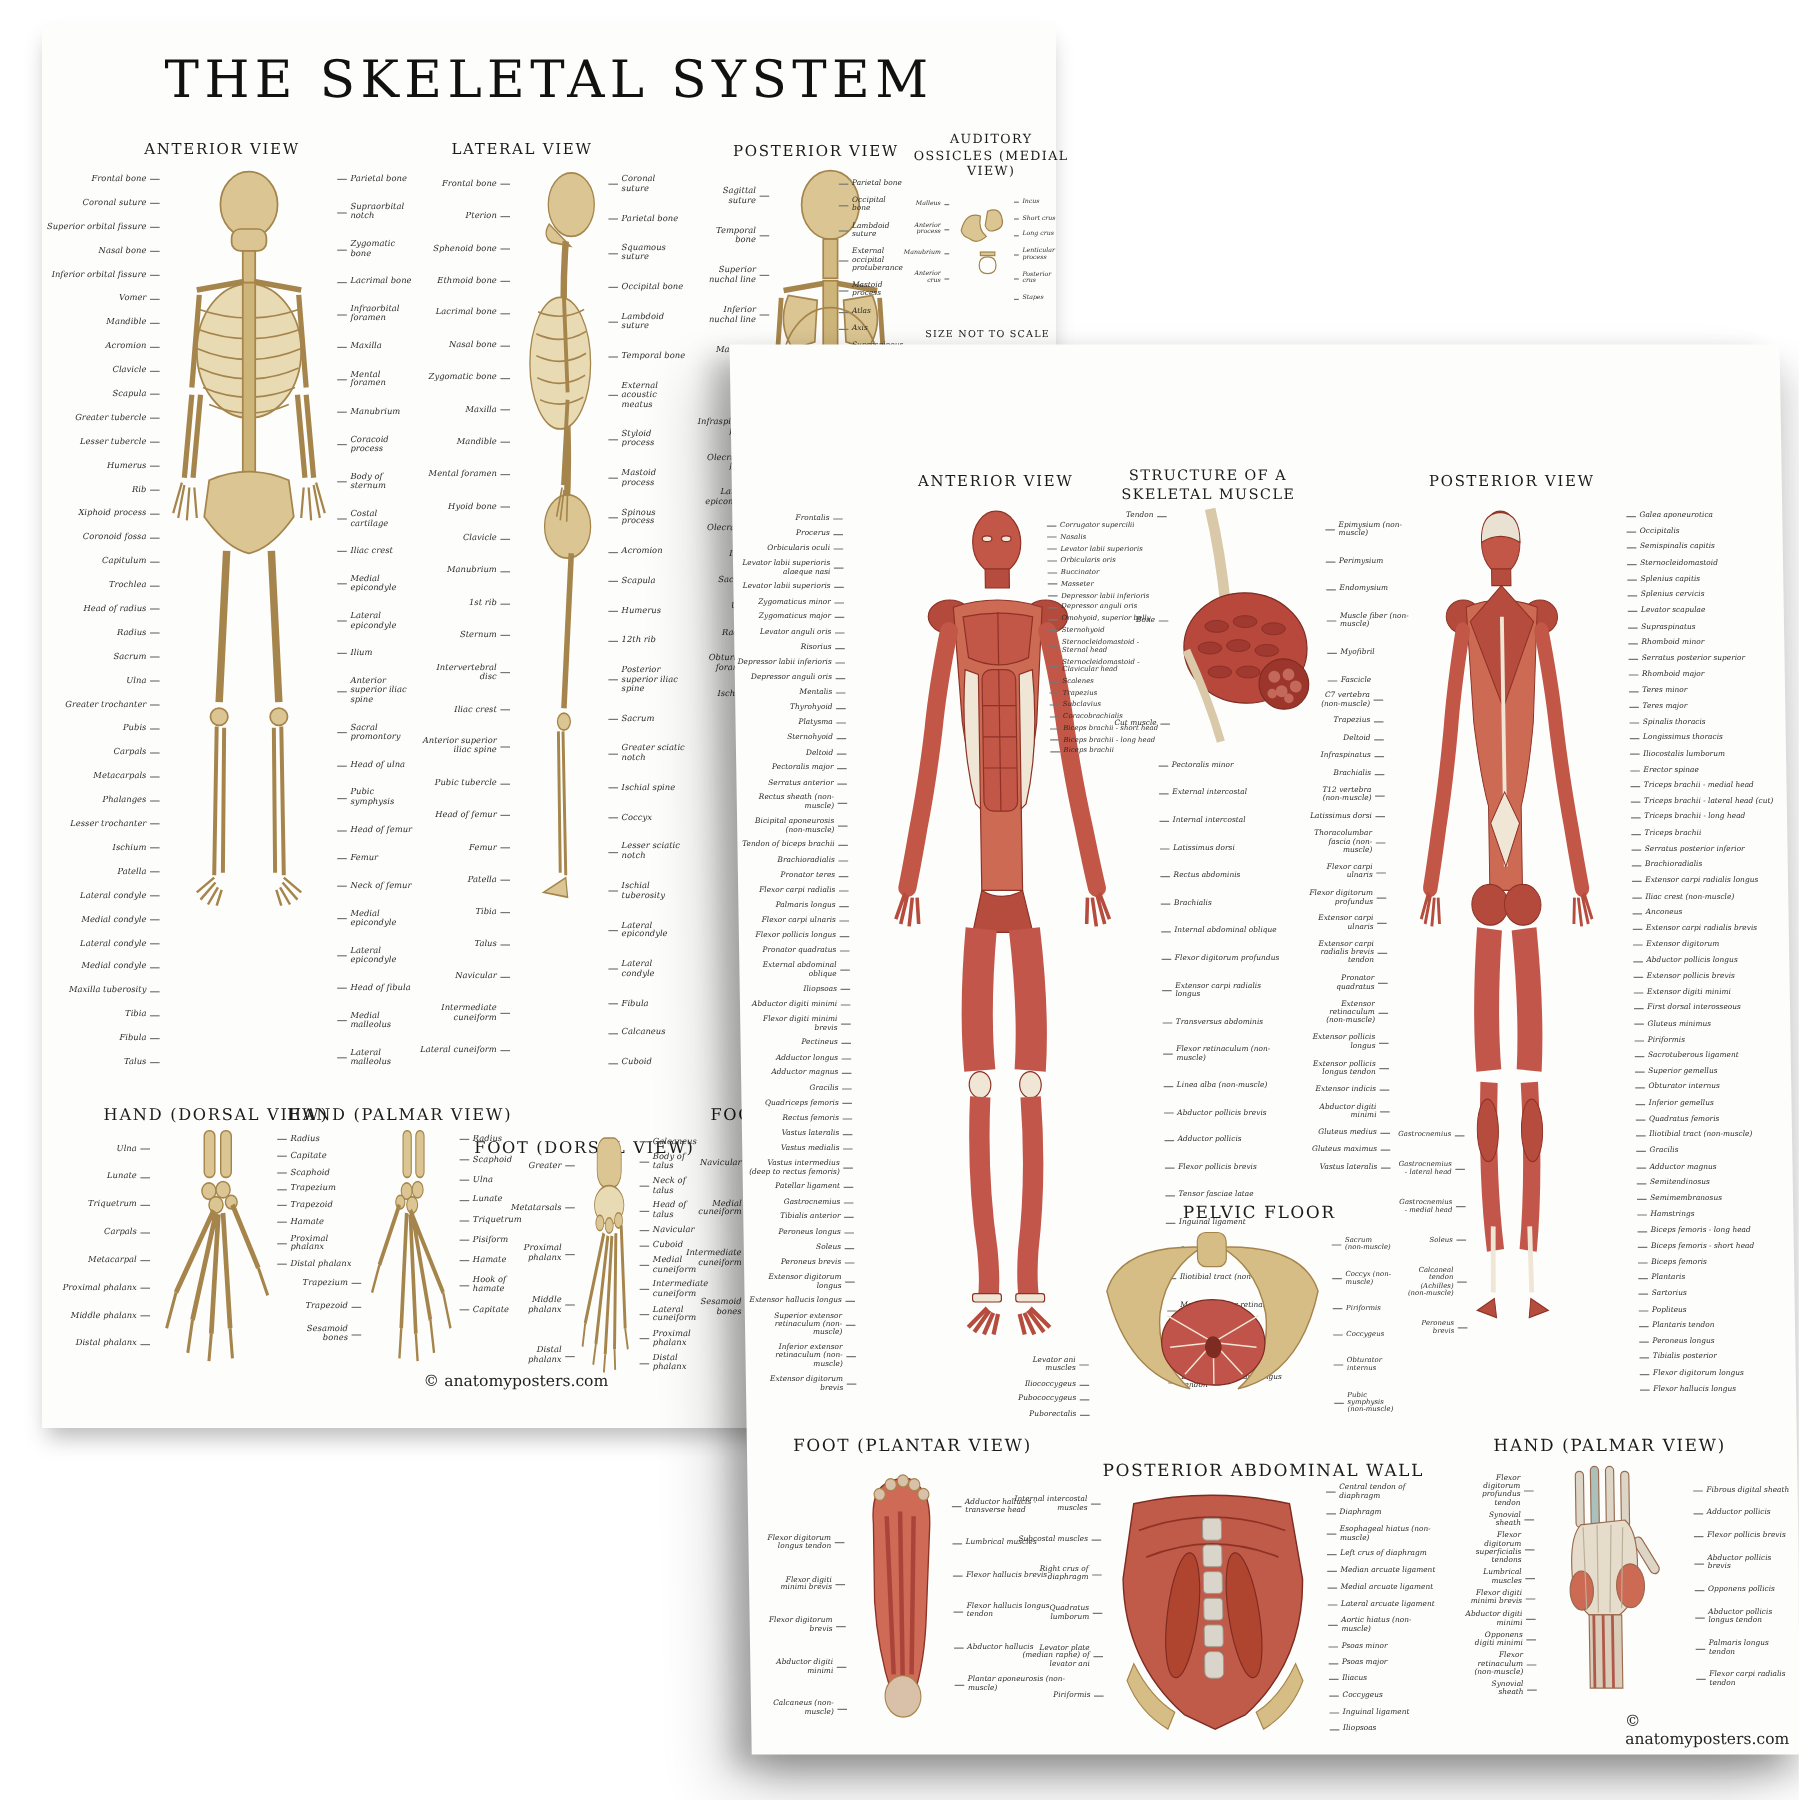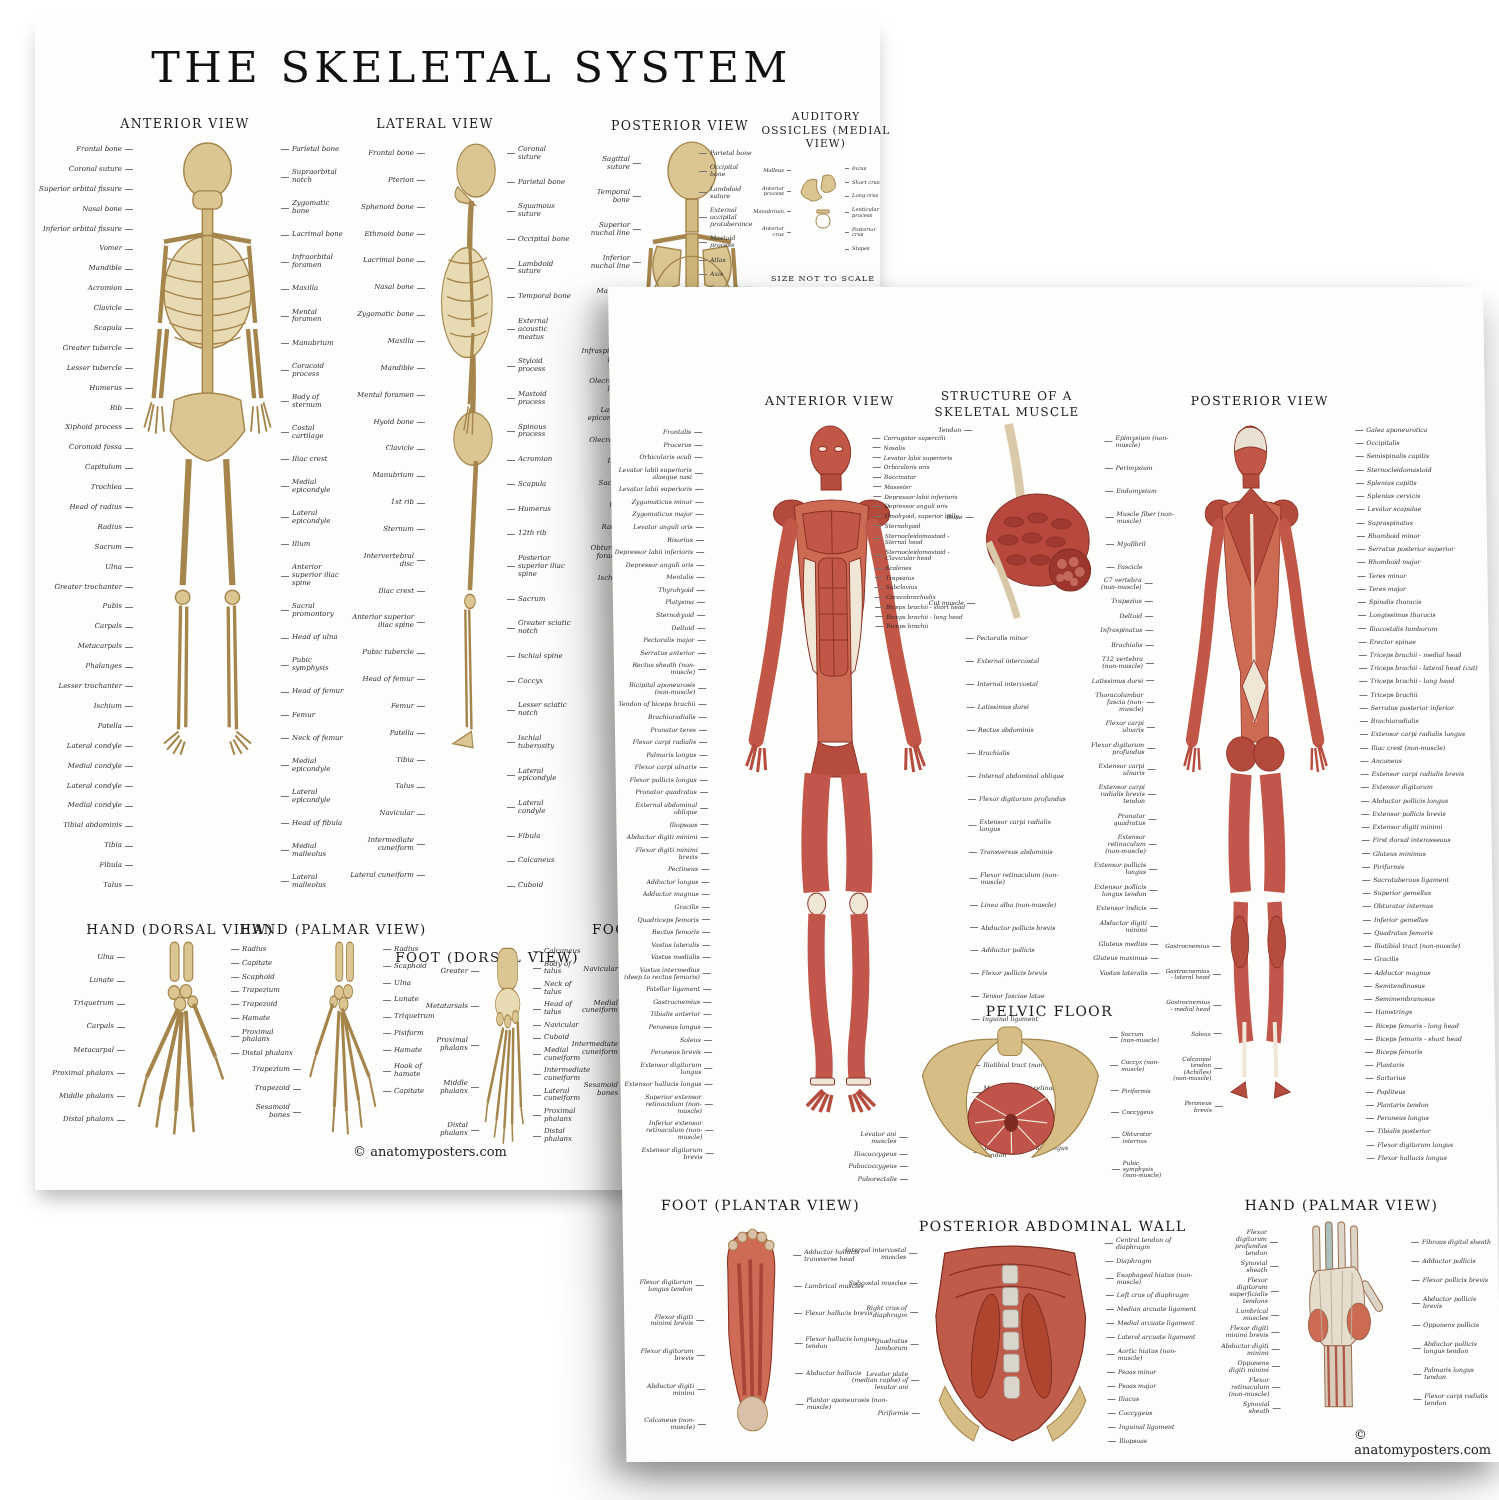--- a/index.html
+++ b/index.html
@@ -4,21 +4,21 @@
 <style>
   html,body{margin:0;padding:0;}
   body{width:1499px;height:1500px;overflow:hidden;background:#ffffff;position:relative;
        font-family:"DejaVu Serif",serif;}
   .poster{position:absolute;background:#fdfdfb;}
   #poster-skeletal{left:35px;top:18px;width:845px;height:1172px;z-index:1;
       box-shadow:0 12px 18px -4px rgba(0,0,0,0.28);}
   #poster-muscular{left:608px;top:287px;width:875px;height:1175px;z-index:2;
       transform:skewX(0.9deg);transform-origin:0 0;
       box-shadow:-16px 10px 22px rgba(0,0,0,0.22),-28px 28px 48px rgba(0,0,0,0.16),10px 20px 30px rgba(0,0,0,0.15);}
-  .h1{position:absolute;width:100%;text-align:center;color:#111;font-weight:400;margin-left:14px;}
+  .h1{position:absolute;width:100%;text-align:center;color:#111;font-weight:400;}
   #sk-title{top:24px;font-size:43px;letter-spacing:4.5px;}
   #mu-title{top:28px;font-size:50px;letter-spacing:6px;}
   .h2{position:absolute;font-size:12.5px;letter-spacing:1.4px;color:#1a1a1a;
       transform:translateX(-50%);white-space:nowrap;}
   .h2block{position:absolute;font-size:12px;letter-spacing:1.2px;color:#1a1a1a;text-align:center;line-height:1.3;}
   .h2frag{position:absolute;font-size:12.5px;letter-spacing:1.4px;color:#1a1a1a;white-space:nowrap;}
   .note{position:absolute;font-size:8px;letter-spacing:1px;color:#222;transform:translateX(-50%);white-space:nowrap;}
   .credit{position:absolute;font-size:13px;color:#222;}
   .col{position:absolute;display:flex;flex-direction:column;justify-content:space-between;}
   .lab{display:flex;align-items:center;gap:3px;font-style:italic;color:#2d2d2d;
@@ -252,21 +252,21 @@
       </div>
       <div class="lab">
         <span class="lbl">Lateral condyle</span>
         <span class="tick"></span>
       </div>
       <div class="lab">
         <span class="lbl">Medial condyle</span>
         <span class="tick"></span>
       </div>
       <div class="lab">
-        <span class="lbl">Tibial abdominis</span>
+        <span class="lbl">Maxilla tuberosity</span>
         <span class="tick"></span>
       </div>
       <div class="lab">
         <span class="lbl">Tibia</span>
         <span class="tick"></span>
       </div>
       <div class="lab">
         <span class="lbl">Fibula</span>
         <span class="tick"></span>
       </div>

